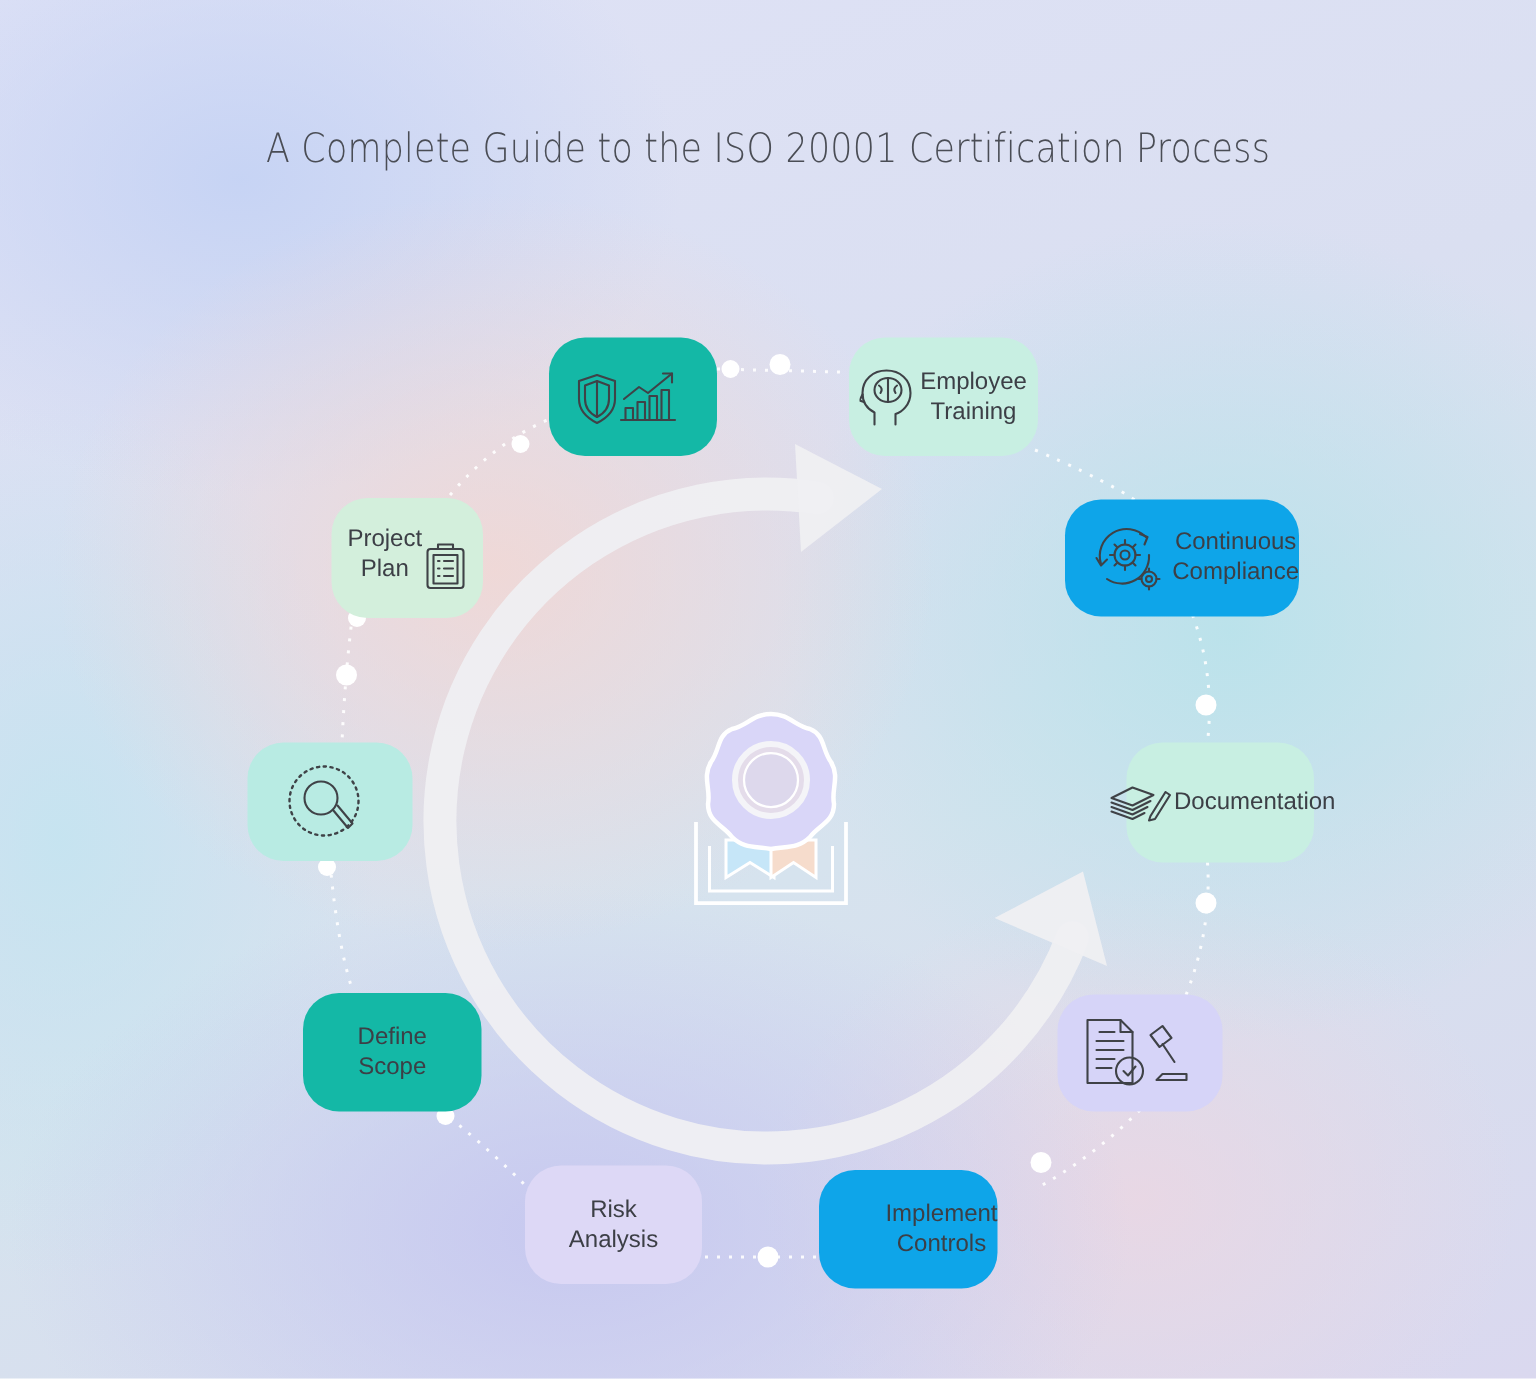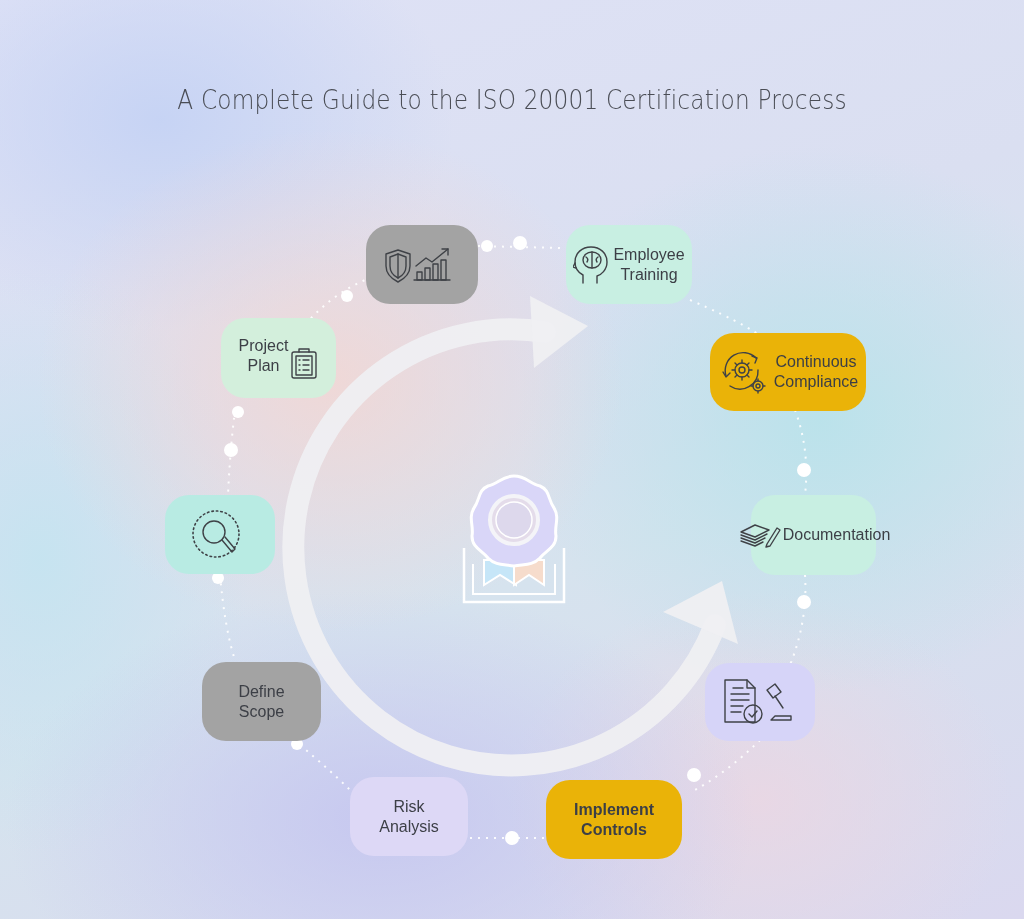--- a/index.html
+++ b/index.html
@@ -25,22 +25,22 @@
     position: absolute; border-radius: 24px;
     display: flex; align-items: center; justify-content: center; gap: 6px;
     color: #3c3f46; font-size: 16px; line-height: 20px; text-align: center;
     box-sizing: border-box;
   }
   .card .lbl { white-space: pre-line; }
   .card svg { flex: none; }
   .c-green { background: #d3efdc; }
   .c-mint  { background: #c8efe2; }
   .c-teal  { background: #b8ebe3; }
-  .c-blue  { background: #a3a3a3; }
-  .c-peach { background: #eab308; }
+  .c-blue  { background: #14b8a6; }
+  .c-peach { background: #0ea5e9; justify-content: flex-end; }
   .c-lav   { background: #ddd8f6; }
   .c-lav2  { background: #d6d4f8; }
   .ic { stroke: #3f4247; fill: none; stroke-width: 1.4; stroke-linecap: round; stroke-linejoin: round; }
 </style>
 </head>
 <body>
 
 <div class="title">A Complete Guide to the ISO 20001 Certification Process</div>
 
 <svg class="diagram" width="1024" height="919">
@@ -152,21 +152,21 @@
     <path class="ic" d="M14 12 L24 12 M12 18 L30 18 M12 24 L30 24 M12 30 L24 30 M12 36 L22 36"></path>
     <circle class="ic" cx="34" cy="38" r="9"></circle>
       <path class="ic" d="M30 38 L33 41 L38 35"></path>
     <path class="ic" d="M48 14 L56 8 L62 16 L54 22 Z"></path>
       <path class="ic" d="M56 20 L64 32"></path>
     <path class="ic" d="M56 40 L72 40 L72 44 L52 44 Z"></path>
   </svg>
   <span class="lbl"></span>
 </div>
 
-<div class="card c-peach" style="left:546px;top:780px;width:136px;height:79px;font-weight:bold;">
+<div class="card c-peach" style="left:546px;top:780px;width:119px;height:79px;">
   <span class="lbl">Implement
 Controls</span>
 </div>
 
 <div class="card c-lav" style="left:350px;top:777px;width:118px;height:79px;text-align:center;">
   <span class="lbl">Risk
 Analysis</span>
 </div>
 
 <div class="card c-blue" style="left:202px;top:662px;width:119px;height:79px;">
@@ -176,21 +176,21 @@
 
 <div class="card c-teal" style="left:165px;top:495px;width:110px;height:79px;">
   <svg width="54" height="54" viewBox="0 0 54 54">
     <circle cx="26" cy="26" r="23" fill="none" stroke="#3f4247" stroke-width="1.6" stroke-dasharray="1.5 3" stroke-linecap="round"></circle>
     <circle class="ic" cx="24" cy="24" r="11"></circle>
     <path class="ic" d="M32 32 L42 44 L45 41 L35 29"></path>
   </svg>
   <span class="lbl"></span>
 </div>
 
-<div class="card c-green" style="left:221px;top:318px;width:115px;height:80px;gap:2px;justify-content:center;">
+<div class="card c-green" style="left:221px;top:332px;width:101px;height:80px;gap:2px;justify-content:center;">
   <span class="lbl" style="margin-top:-4px;">Project
 Plan</span>
   <svg width="28" height="32" viewBox="0 0 28 32" style="margin-top:10px;">
     <rect class="ic" x="2" y="5" width="24" height="26" rx="2"></rect>
     <rect class="ic" x="6" y="9" width="16" height="19"></rect>
     <path class="ic" d="M9 5 L9 2 L19 2 L19 5"></path>
     <path class="ic" d="M9 13 L10 13 M13 13 L19 13 M9 18 L10 18 M13 18 L19 18 M9 23 L10 23 M13 23 L19 23"></path>
   </svg>
 </div>
 

